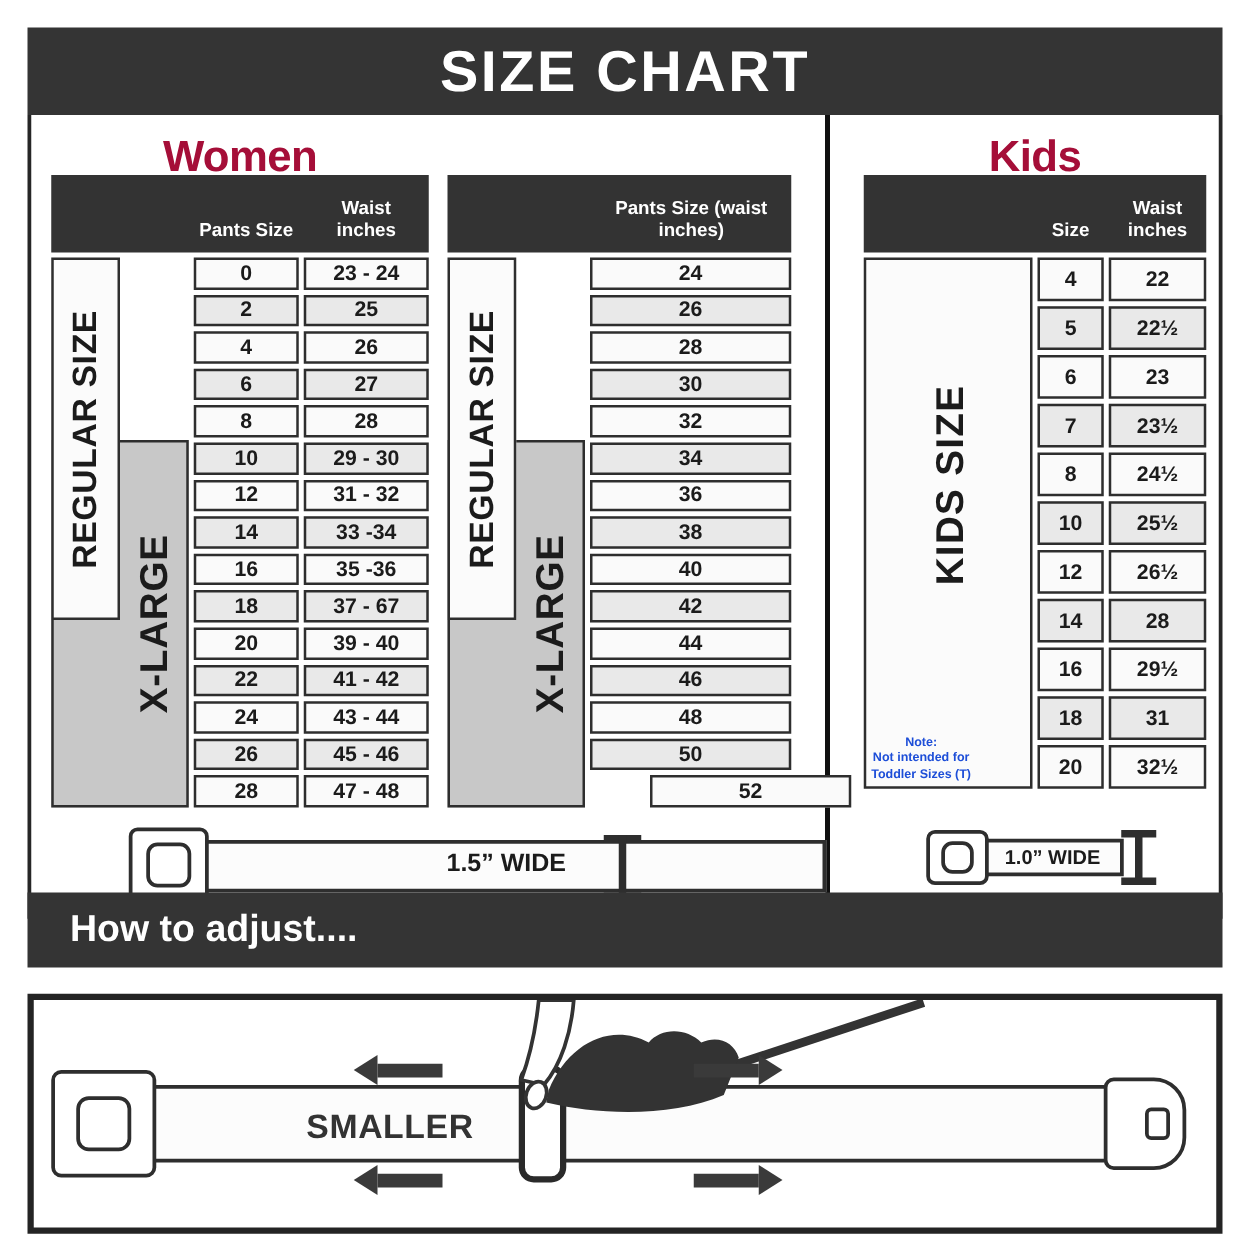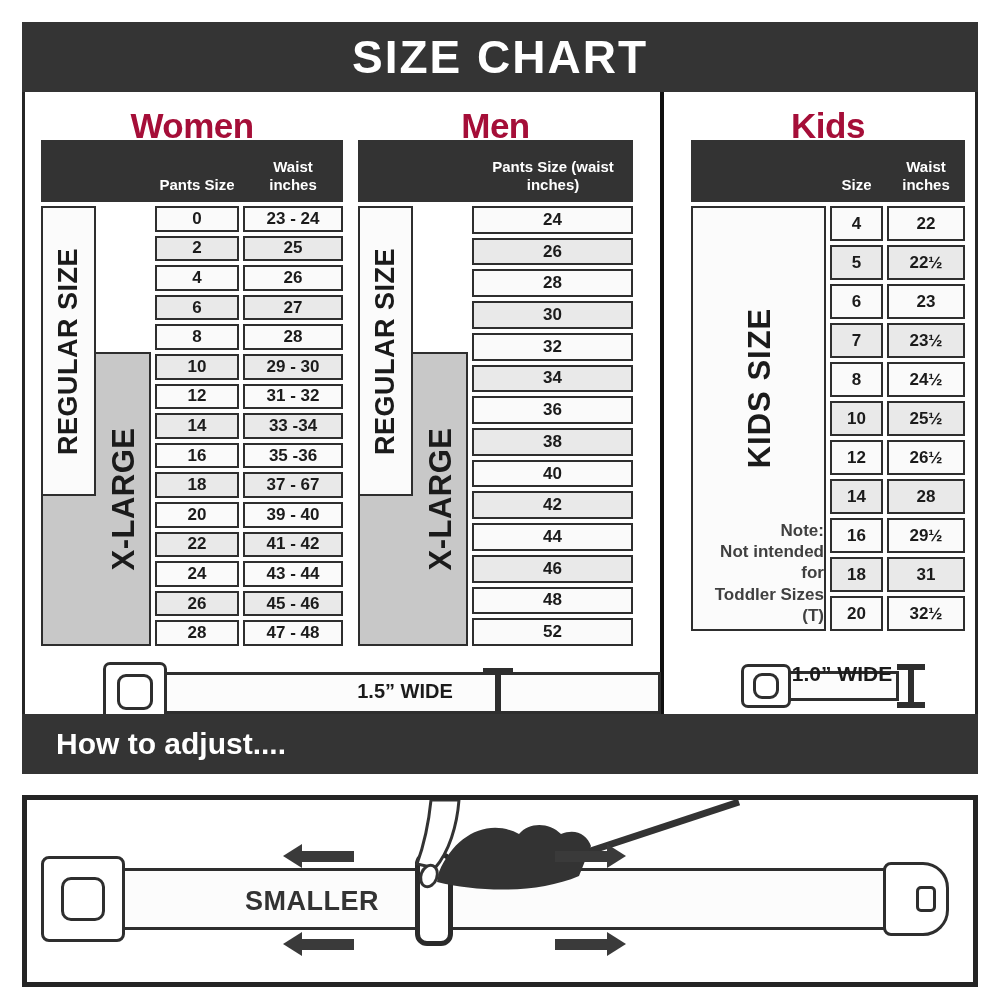--- a/index.html
+++ b/index.html
@@ -32,22 +32,22 @@
 
   .gray-band { position:absolute; background:#c8c8c8; border:2px solid #2e2e2e; }
   .regular-box { position:absolute; background:#fbfbfb; border:2px solid #2e2e2e; }
   .vlabel { position:absolute; display:flex; align-items:center; justify-content:center; }
   .vlabel span { transform:rotate(-90deg); white-space:nowrap; font-weight:bold; color:#1b1b1b; }
   .reg span { font-size:27px; letter-spacing:0.5px; }
   .xl  span { font-size:31px; letter-spacing:0.5px; }
   .kidsl span { font-size:31px; letter-spacing:1px; }
 
   .kids-label-box { position:absolute; background:#fbfbfb; border:2px solid #2e2e2e; }
-  .kids-note { position:absolute; left:4px; bottom:3px; font-size:17px; font-weight:bold;
-               color:#404040; line-height:1.25; text-align:right; }
+  .kids-note { position:absolute; left:4px; bottom:3px; font-size:10px; font-weight:bold;
+               color:#1d4ed8; line-height:1.25; text-align:center; }
 
   
   .strap { position:absolute; background:#fcfcfc; border:3px solid #2e2e2e; }
   .buckle { position:absolute; background:#fff; border:3px solid #2e2e2e; border-radius:7px;
             display:flex; align-items:center; justify-content:center; }
   .buckle .inner { border:3px solid #2e2e2e; border-radius:9px; background:#fff; }
   .ibeam { position:absolute; }
   .ibeam .cap { position:absolute; left:0; width:100%; height:6px; background:#2e2e2e; }
   .ibeam .cap.bot { bottom:0; }
   .ibeam .bar { position:absolute; left:50%; transform:translateX(-50%); top:0; bottom:0;
@@ -88,21 +88,20 @@
 <body>
 
 <div class="page">
 
   <div class="banner">SIZE CHART</div>
 
   <div class="main">
     <div class="divider"></div>
 
     <div class="col-title" style="left:16px;width:302px;color:#A50E38;">Women</div>
-    <div class="col-title" style="left:333px;width:275px;color:#A50E38;">Men</div>
     <div class="col-title" style="left:666px;width:274px;color:#A50E38;">Kids</div>
 
     <div class="sizetable" style="left:16px;top:48px;width:302px;height:506px;">
       <div class="thead">
         <div class="th" style="left:114px;width:84px;">Pants Size</div>
         <div class="th" style="left:220px;width:64px;">Waist inches</div>
       </div>
       <div class="gray-band" style="left:0;top:212px;width:110px;height:294px;"></div>
       <div class="regular-box" style="left:0;top:66px;width:55px;height:290px;"></div>
       <div class="vlabel reg" style="left:0;top:66px;width:55px;height:290px;">
@@ -249,22 +248,25 @@
           </div>
 
           <div class="trow alt" style="grid-template-columns:161px;">
             <div class="cell">46</div>
           </div>
 
           <div class="trow" style="grid-template-columns:161px;">
             <div class="cell">48</div>
           </div>
 
-
-          <div class="trow" style="grid-template-columns:161px;">
+          <div class="trow alt" style="grid-template-columns:161px;">
+            <div class="cell">50</div>
+          </div>
+
+          <div class="trow" style="grid-template-columns:161px;margin-left:48px;">
             <div class="cell">52</div>
           </div>
         </div>
     </div>
 
     <div class="sizetable" style="left:666px;top:48px;width:274px;height:491px;">
       <div class="thead">
         <div class="th" style="left:139px;width:53px;">Size</div>
         <div class="th" style="left:203px;width:64px;">Waist inches</div>
       </div>
@@ -350,21 +352,21 @@
 
     <div class="strap" style="left:758px;top:579px;width:116px;height:30px;"></div>
     <div class="buckle" style="left:716px;top:572px;width:50px;height:44px;">
         <div class="inner" style="width:26px;height:26px;"></div>
       </div>
     <div class="ibeam" style="left:872px;top:572px;width:28px;height:44px;">
       <div class="cap"></div>
         <div class="bar"></div>
         <div class="cap bot"></div>
     </div>
-    <div class="belt-width-label" style="left:762px;top:570px;width:110px;font-size:21px;">1.0” WIDE</div>
+    <div class="belt-width-label" style="left:762px;top:586px;width:110px;font-size:16px;">1.0” WIDE</div>
   </div>
 
   <div class="adjust-band">How to adjust....</div>
 
   <div class="adjust-box">
     <div class="ab-inner">
       <div class="big-strap"></div>
       <div class="tail-cap">
           <div class="slot"></div>
         </div>

